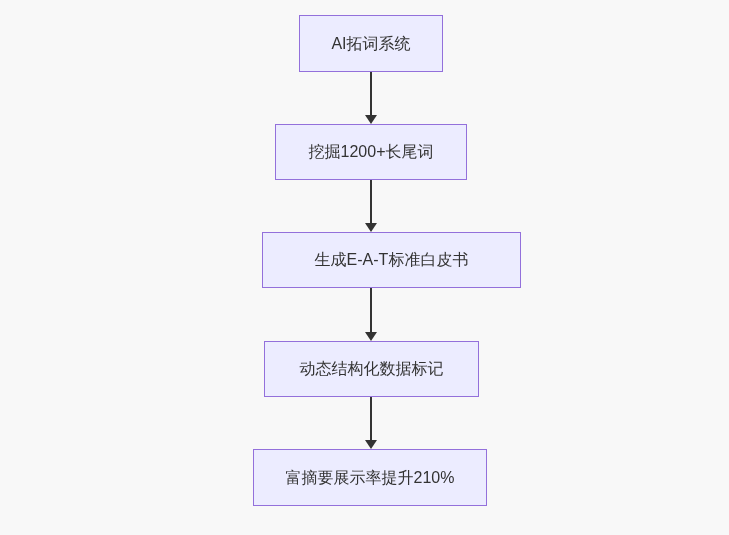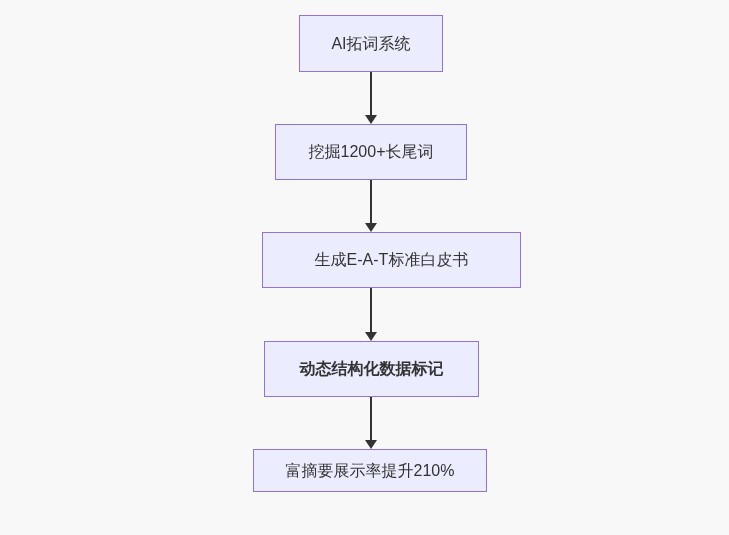--- a/index.html
+++ b/index.html
@@ -27,22 +27,22 @@
     display: flex;
     align-items: center;
     justify-content: center;
     text-align: center;
     white-space: nowrap;
   }
   
   .n1 { left: 299px; top: 15px;  width: 144px; height: 57px; }
   .n2 { left: 275px; top: 124px; width: 192px; height: 56px; }
   .n3 { left: 262px; top: 232px; width: 259px; height: 56px; }
-  .n4 { left: 264px; top: 341px; width: 215px; height: 56px; font-weight: bold; }
-  .n5 { left: 253px; top: 449px; width: 234px; height: 43px; }
+  .n4 { left: 264px; top: 341px; width: 215px; height: 56px; }
+  .n5 { left: 253px; top: 449px; width: 234px; height: 57px; }
 
   .flow-edge {
     position: absolute;
     left: 365px;       
     width: 12px;
   }
   .e1 { top: 72px;  height: 52px; }
   .e2 { top: 180px; height: 52px; }
   .e3 { top: 288px; height: 53px; }
   .e4 { top: 397px; height: 52px; }

